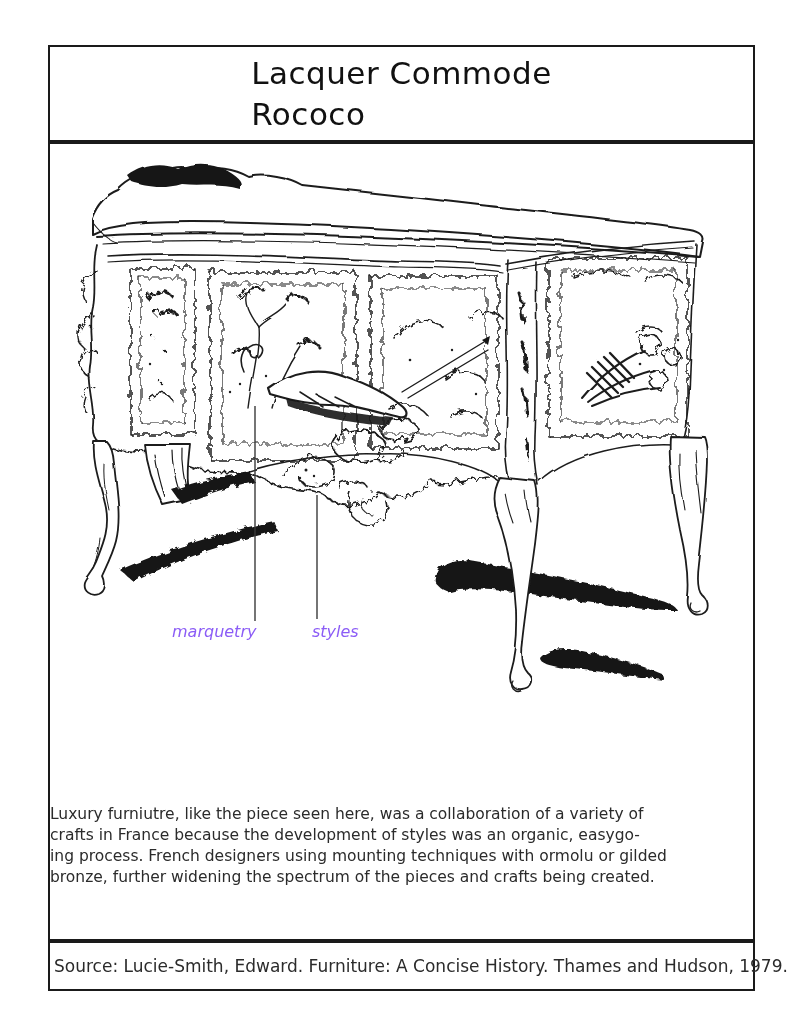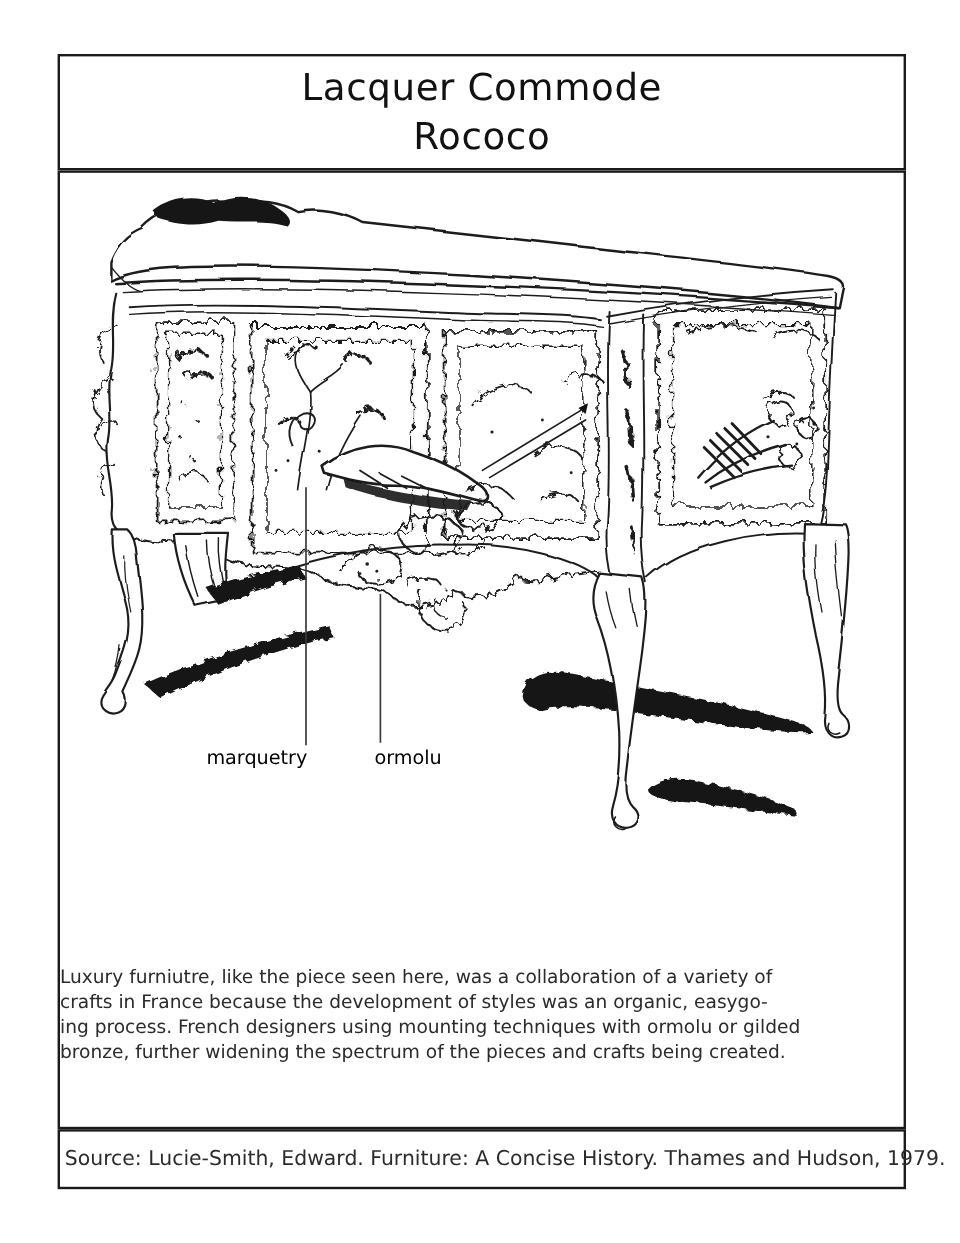--- a/index.html
+++ b/index.html
@@ -17,30 +17,30 @@
     border:2px solid #1a1a1a;
     background:#ffffff;
   }
   .title-box{
     left:48px;top:45px;width:707px;height:97px;
     display:flex;align-items:center;justify-content:center;
   }
   .title-box h1{
     margin:0;
     font-size:31px;line-height:41px;font-weight:normal;
-    text-align:center;white-space:pre-line;color:#111111;
+    text-align:left;white-space:pre-line;color:#111111;
     letter-spacing:0.5px;
   }
   .main-box{
     left:48px;top:142px;width:707px;height:799px;
   }
   .main-box svg{position:absolute;left:0;top:0;}
   .fig-label{
     position:absolute;
-    font-size:16px;color:#000000;line-height:18px;
+    font-size:16px;color:#8b5cf6;line-height:18px;font-style:italic;
   }
   .fig-label.marquetry{left:122px;top:479px;width:82px;text-align:right;}
   .fig-label.ormolu{left:262px;top:479px;width:70px;text-align:left;}
   .caption{
     position:absolute;left:18px;top:589px;
     font-size:15.5px;line-height:19px;white-space:pre-line;color:#2b2b2b;
   }
   .body-text{
     position:absolute;left:0;top:660px;width:675px;
     font-size:15.5px;line-height:21px;white-space:pre-line;color:#2b2b2b;
@@ -268,21 +268,21 @@
         <path class="ink" stroke-width="1.1" d="M646,306 C647,330 650,352 652,370"></path>
       </g>
 
       <g stroke="#3a3a3a" stroke-width="1.4">
         <line x1="205" y1="262" x2="205" y2="477"></line>
         <line x1="267" y1="351" x2="267" y2="475"></line>
       </g>
     </svg>
 
     <div class="fig-label marquetry">marquetry</div>
-    <div class="fig-label ormolu">ormolu</div>
+    <div class="fig-label ormolu">styles</div>
 
 
     <div class="body-text">Luxury furniutre, like the piece seen here, was a collaboration of a variety of
 crafts in France because the development of styles was an organic, easygo-
 ing process. French designers using mounting techniques with ormolu or gilded
 bronze, further widening the spectrum of the pieces and crafts being created.</div>
   </div>
 
   <div class="box source-box">
     <div class="cite">Source: Lucie-Smith, Edward. Furniture: A Concise History. Thames and Hudson, 1979.</div>

